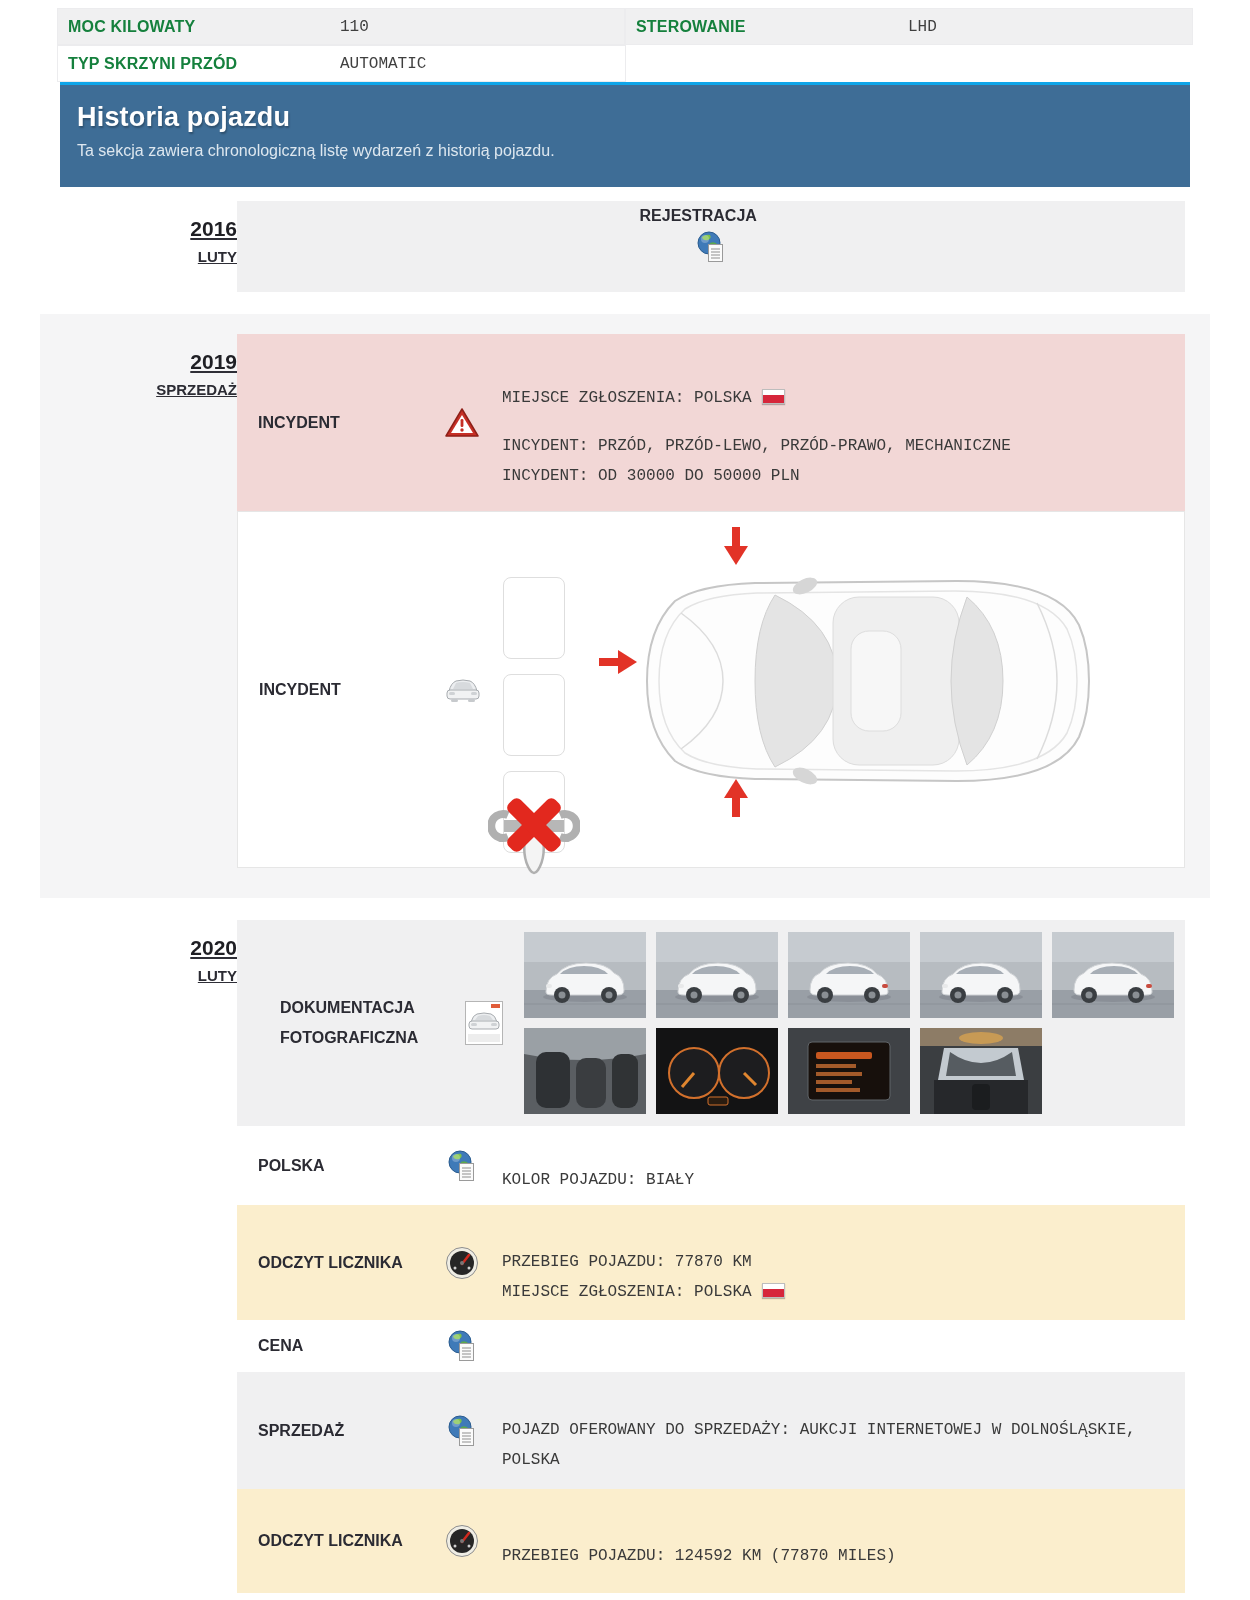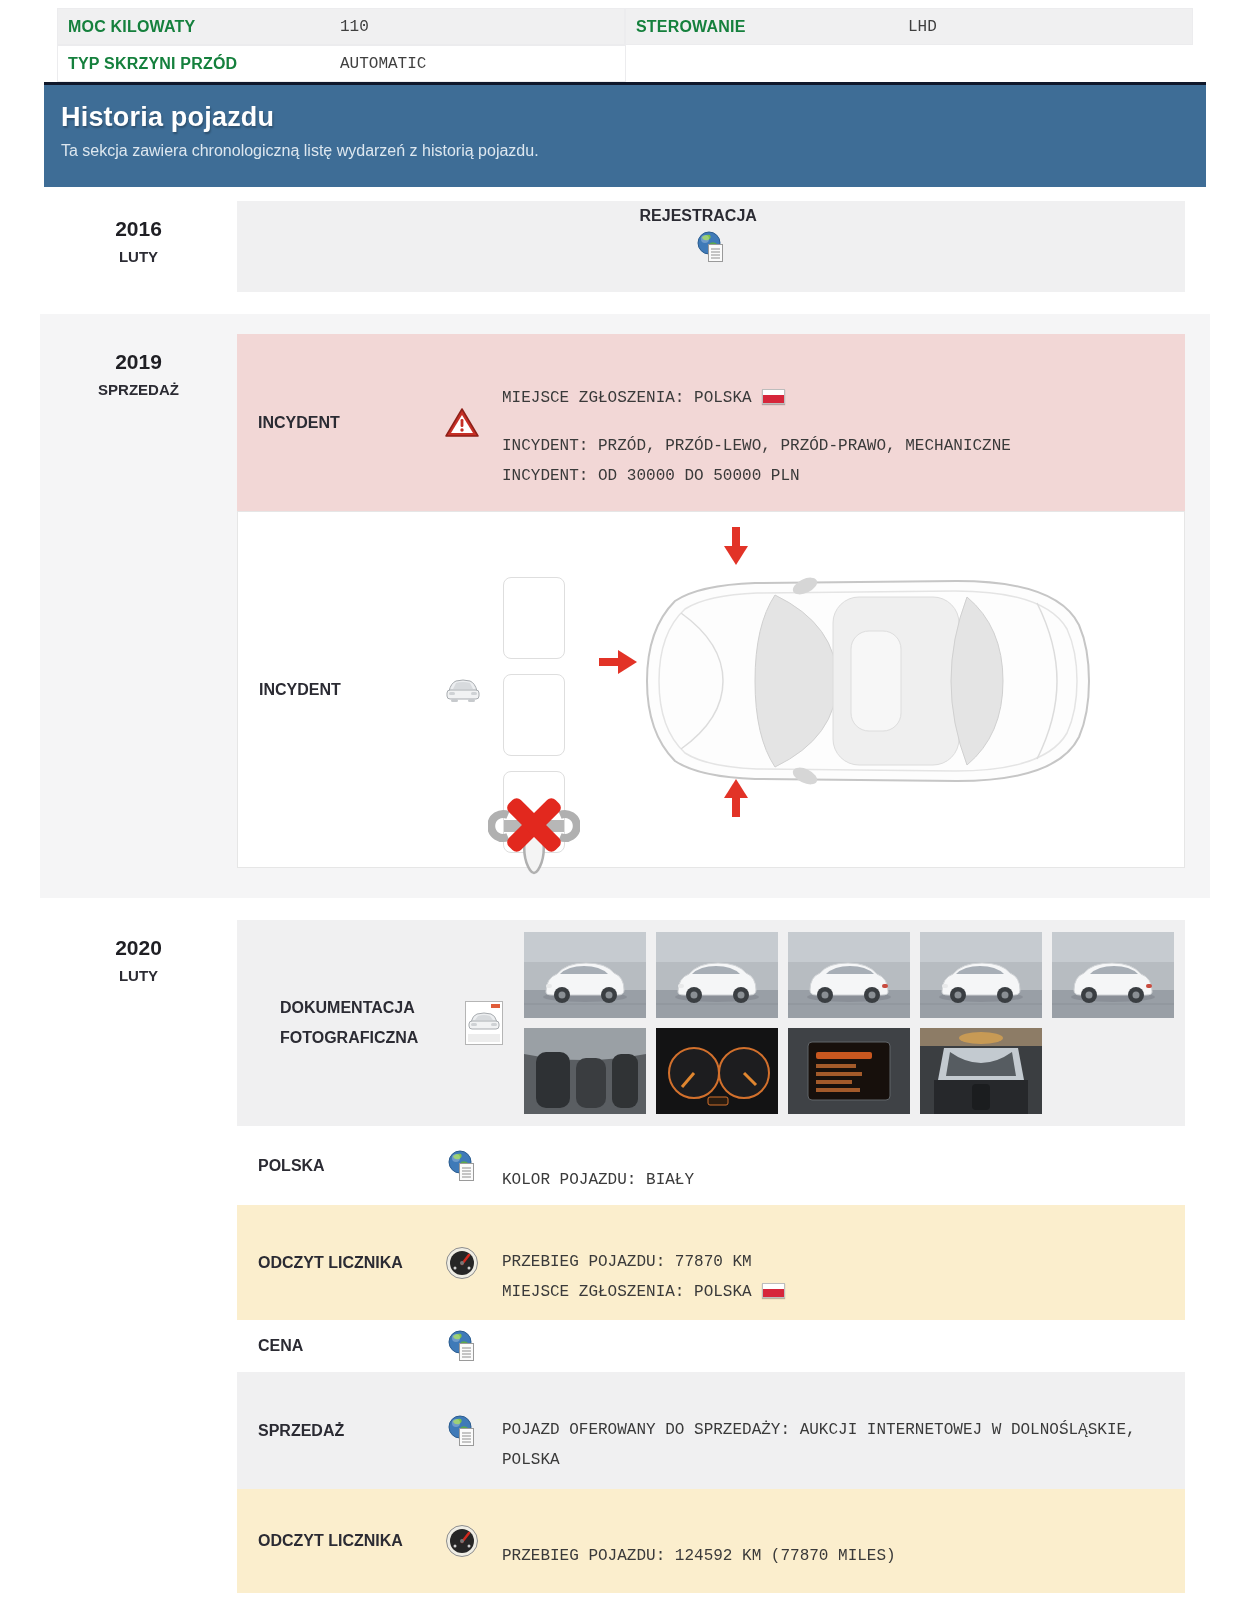--- a/index.html
+++ b/index.html
@@ -11,37 +11,37 @@
   .spec-table{padding-top:8px;margin:0 57px;}
   .spec-row{display:flex;}
   .spec-cell{flex:1;display:flex;align-items:center;padding:8px 10px;
              border:1px solid #ececee;box-sizing:border-box;min-height:37px;}
   .spec-row.shaded .spec-cell{background:#f0f0f1;}
   .spec-cell--empty{border:none;background:#fff !important;}
   .spec-label{width:272px;font-weight:bold;font-size:16px;color:#15803d;letter-spacing:.2px;}
   .spec-value{font-family:"Liberation Mono","DejaVu Sans Mono",monospace;font-size:16px;color:#3f3f3f;}
 
   
-  .band{margin:0 44px;background:#3e6d96;border-top:3px solid #0f172a;
+  .band{margin:0 60px;background:#3e6d96;border-top:3px solid #0ea5e9;
         padding:0 0 0 17px;position:relative;box-sizing:border-box;}
   .band--history{height:105px;}
   .band--stolen{height:111px;margin-top:13px;}
   .band-title{color:#fff;font-size:27px;font-weight:bold;letter-spacing:.2px;
               padding-top:17px;text-shadow:1px 2px 2px rgba(0,0,0,.28);}
   .band-subtitle{color:#dde7ef;font-size:16px;margin-top:9px;}
   .scroll-thumb{position:absolute;left:393px;bottom:5px;width:385px;height:9px;
                 border-radius:5px;background:#3e3e40;}
 
   
   .tl-section{margin:0 40px;display:flex;box-sizing:border-box;}
   .tl-section.strip-gray{background:#f5f5f6;}
   .sec-2016{padding:14px 0 22px 0;}
   .sec-2019{padding:20px 0 30px 0;}
   .sec-2020{padding:22px 0 20px 0;}
-  .tl-left{width:197px;flex-shrink:0;text-align:center;padding-top:16px;}
+  .tl-left{width:197px;flex-shrink:0;text-align:right;padding-top:16px;text-decoration:underline;}
   .tl-year{font-size:21px;font-weight:bold;color:#1f1f24;}
   .tl-month{font-size:15px;font-weight:bold;color:#2b2b33;margin-top:7px;}
   .tl-events{flex:1;margin-right:25px;min-width:0;}
 
   .event{display:flex;align-items:center;box-sizing:border-box;}
   .ev-label{width:185px;flex-shrink:0;padding-left:21px;box-sizing:border-box;
             font-weight:bold;font-size:16px;line-height:30px;color:#2b2b33;}
   .ev-icon{width:80px;flex-shrink:0;display:flex;justify-content:center;align-items:center;}
   .ev-body{flex:1;font-family:"Liberation Mono","DejaVu Sans Mono",monospace;
            font-size:16px;line-height:30px;color:#3a3a3a;padding-right:8px;margin-top:29px;}

